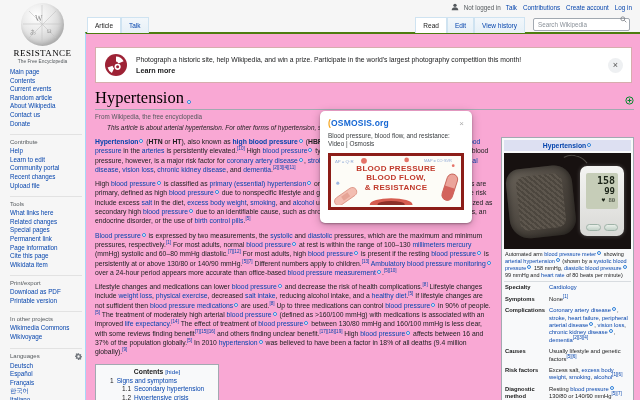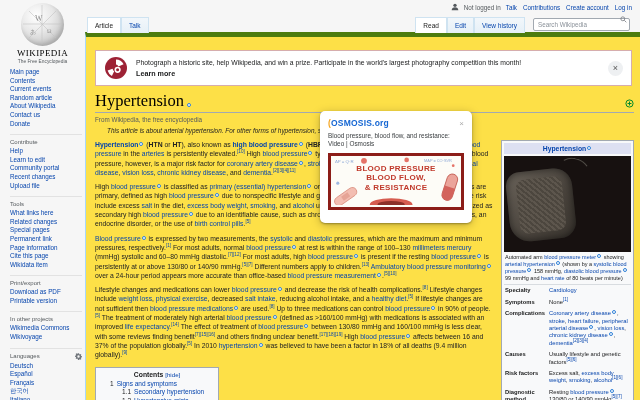--- a/index.html
+++ b/index.html
@@ -29,21 +29,21 @@
   .globe svg { position:absolute; left:0; top:0; }
   #wordmark { position:absolute; top:48px; left:0; width:85px; text-align:center; }
   #wordmark .wm { font-family:"Liberation Serif",serif; font-size:9px; letter-spacing:.4px; color:#000; }
   #wordmark .tg { font-size:4.8px; color:#54595d; margin-top:1px; }
   #side-nav { position:absolute; top:68px; left:10px; width:72px; }
   .side-h { font-size:6px; color:#54595d; margin:6px 0 2px; padding-top:4px; border-top:1px solid #e2e2e2; display:flex; justify-content:space-between; align-items:center; font-weight:normal; }
   .side-ul { list-style:none; }
   .side-li { font-size:6.3px; line-height:8.6px; color:#0645ad; cursor:pointer; white-space:nowrap; }
 
   
-  #content { position:absolute; left:85px; top:32px; width:555px; height:368px; background:#fde047; border-top:5px solid #4d7c0f; border-left:1px solid #a7d7f9; padding:4px 6px 0 9px; overflow:hidden; }
+  #content { position:absolute; left:85px; top:32px; width:555px; height:368px; background:#f9a8d4; border-top:2px solid #4d7c0f; border-left:1px solid #a7d7f9; padding:4px 6px 0 9px; overflow:hidden; }
 
   
   #banner { margin:9px 2px 6px 0; border:1px solid #d6adad; display:flex; align-items:center; gap:8px; padding:5px 8px; background:#fff; }
   #banner .btxt { font-size:6.8px; line-height:9px; }
   #banner .bcta { font-size:7.2px; font-weight:bold; margin-top:2px; cursor:pointer; }
   #banner .bclose { margin-left:auto; width:15px; height:15px; border-radius:50%; background:#eef0f2; color:#555; font-size:9px; line-height:15px; text-align:center; cursor:pointer; flex:none; }
 
   
   #title-row { display:flex; align-items:flex-end; border-bottom:1px solid #a2a9b1; padding-bottom:2px; margin-top:2px; }
   #page-title { font-family:"Liberation Serif",serif; font-weight:normal; font-size:16.5px; line-height:18px; color:#000; }
@@ -150,21 +150,21 @@
   <div id="sidebar">
     <div class="globe">
       <svg width="43" height="43" viewBox="0 0 43 43">
           <path d="M21 2 L21 41 M2 21 L41 21 M8 8 L35 35 M35 8 L8 35" stroke="#c2c2c2" stroke-width=".6" fill="none"></path>
           <text x="14" y="18" font-size="8" fill="#8d8d8d" font-family="serif">W</text>
           <text x="26" y="30" font-size="6" fill="#9a9a9a" font-family="serif">Ω</text>
           <text x="9" y="31" font-size="6" fill="#9a9a9a" font-family="serif">あ</text>
         </svg>
     </div>
     <div id="wordmark">
-      <div class="wm">WIKIPEDIA</div>
+      <div class="wm">RESISTANCE</div>
       <div class="tg">The Free Encyclopedia</div>
     </div>
     <div id="side-nav">
 
     <div class="side-sec">
 
           <ul class="side-ul">
 
           <li class="side-li">Main page</li>
             <li class="side-li">Contents</li>
@@ -277,20 +277,31 @@
     <div id="body-text">
 
       
       <div id="infobox">
         <div class="ib-title">
           <span>Hypertension</span><span class="oicon"></span>
         </div>
         <div class="ib-photo">
           <div class="tube"></div>
           <div class="cuff"></div>
+          <div class="bpm">
+            <div class="lcd">
+              <div class="lcd-sys">158</div>
+              <div class="lcd-dia">99</div>
+              <div class="lcd-pulse"><span>♥</span> <span>80</span></div>
+            </div>
+            <div class="btns">
+                <i></i>
+                <i></i>
+              </div>
+          </div>
         </div>
         <div class="ib-caption"><span class="sg-t">Automated arm </span><span class="sg-l">blood pressure meter</span><span class="oicon"></span><span class="sg-t"> showing </span><span class="sg-l">arterial hypertension</span><span class="oicon"></span><span class="sg-t"> (shown by a </span><span class="sg-l">systolic blood pressure</span><span class="oicon"></span><span class="sg-t"> 158 mmHg, </span><span class="sg-l">diastolic blood pressure</span><span class="oicon"></span><span class="sg-t"> 99 mmHg and </span><span class="sg-l">heart rate</span><span class="sg-t"> of 80 beats per minute)</span></div>
         <div class="ib-rows">
 
         <div class="ib-row">
               <div class="ib-label">Specialty</div>
               <div class="ib-value"><span class="sg-l">Cardiology</span></div>
             </div>
             <div class="ib-row">
               <div class="ib-label">Symptoms</div>

